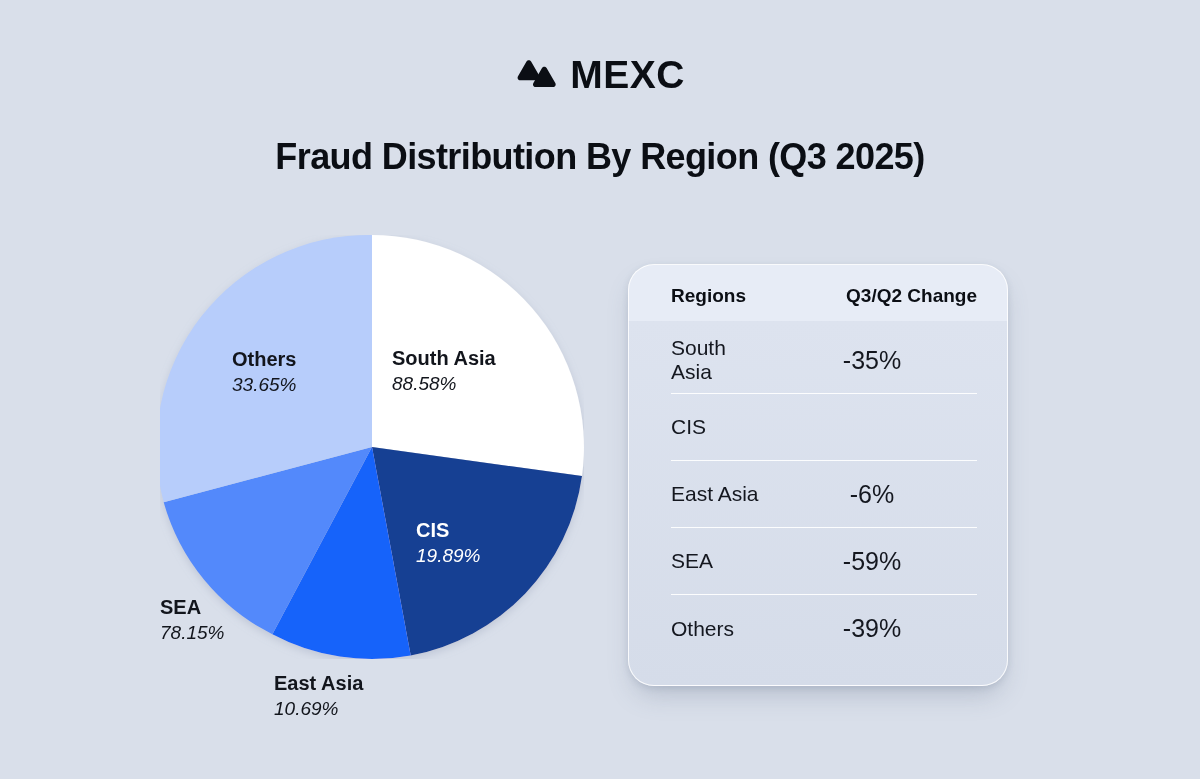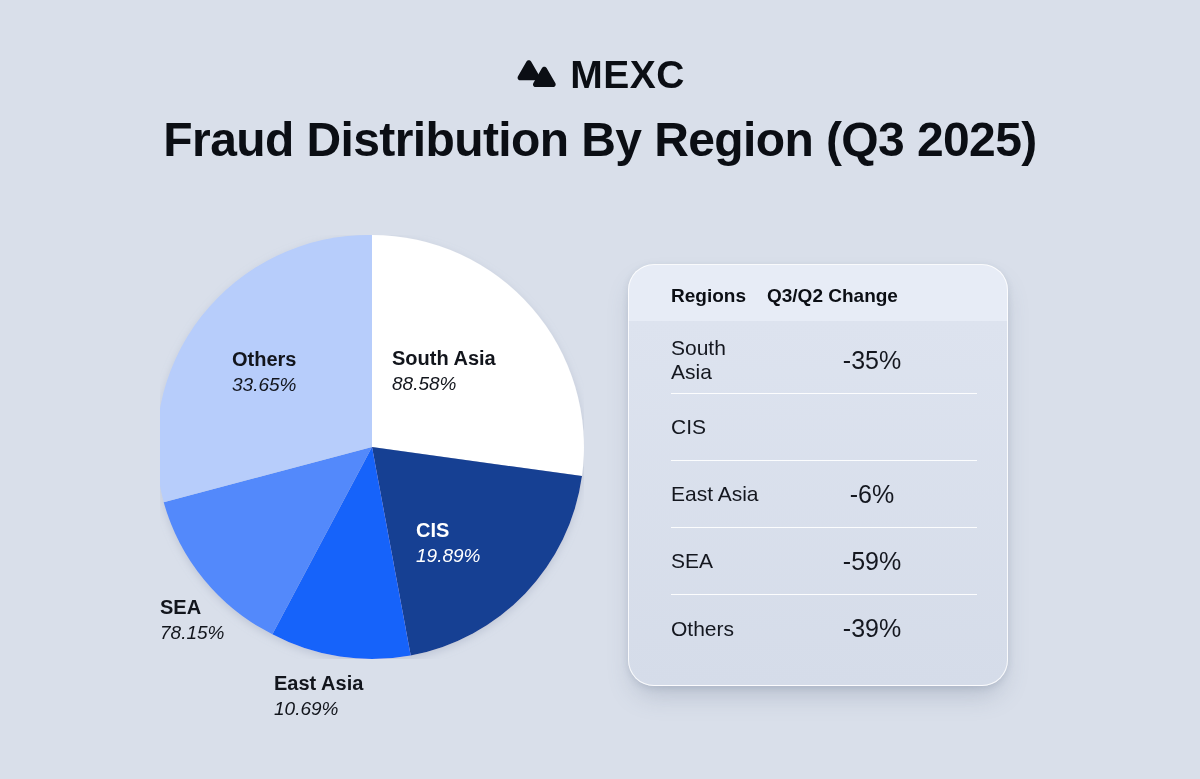--- a/index.html
+++ b/index.html
@@ -39,25 +39,25 @@
     font-weight: 700;
     letter-spacing: 0.5px;
     color: #0b0e14;
     line-height: 1;
     font-family: "Liberation Sans", sans-serif;
   }
 
   
   .page-title {
     position: absolute;
-    top: 112px;
+    top: 136px;
     left: 0;
     width: 1200px;
     text-align: center;
-    font-size: 48px;
+    font-size: 36px;
     font-weight: 700;
     letter-spacing: -0.6px;
     color: #0b0e14;
     font-family: "Liberation Sans", sans-serif;
   }
 
   
   .chart-area {
     position: absolute;
     left: 60px;
@@ -118,21 +118,21 @@
     padding: 0 30px 0 42px;
   }
   .table-head .col-region {
     flex: 1 1 auto;
     font-size: 19px;
     font-weight: 700;
     color: #0b0e14;
   }
   .table-head .col-change {
     flex: 0 0 210px;
-    text-align: left;
+    text-align: right;
     font-size: 19px;
     font-weight: 700;
     color: #0b0e14;
   }
 
   .table-body { padding: 0 30px 0 42px; }
 
   .table-row {
     height: 67px;
     display: flex;

